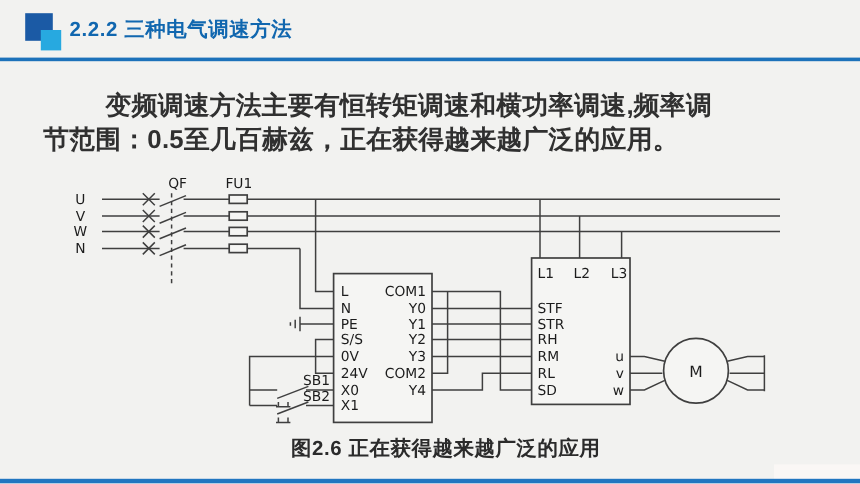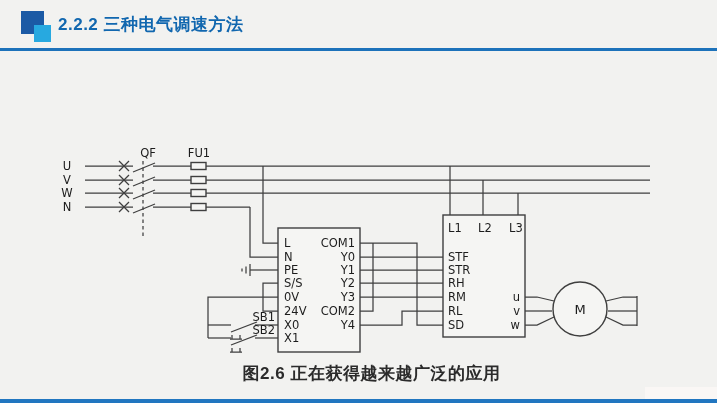--- a/index.html
+++ b/index.html
@@ -41,20 +41,22 @@
 <body>
 
 <div class="slide">
 
   <span class="icon-sq icon-dark"></span>
   <span class="icon-sq icon-light"></span>
   <h1 class="title">2.2.2 三种电气调速方法</h1>
   <div class="header-rule"></div>
 
   <p class="body-text">
+    <span class="l1">变频调速方法主要有恒转矩调速和横功率调速,频率调</span>
+    <span class="l2">节范围：0.5至几百赫兹，正在获得越来越广泛的应用。</span>
   </p>
 
   <svg class="diagram-svg" viewBox="0 0 717 403">
 
     <g class="wire">
       <path d="M85 166 H133 M153 166 H650"></path>
       <path d="M85 180 H133 M153 180 H650"></path>
       <path d="M85 193 H133 M153 193 H650"></path>
       <path d="M85 207 H133 M153 207 H250 M250 207 V257 H278"></path>
     </g>

